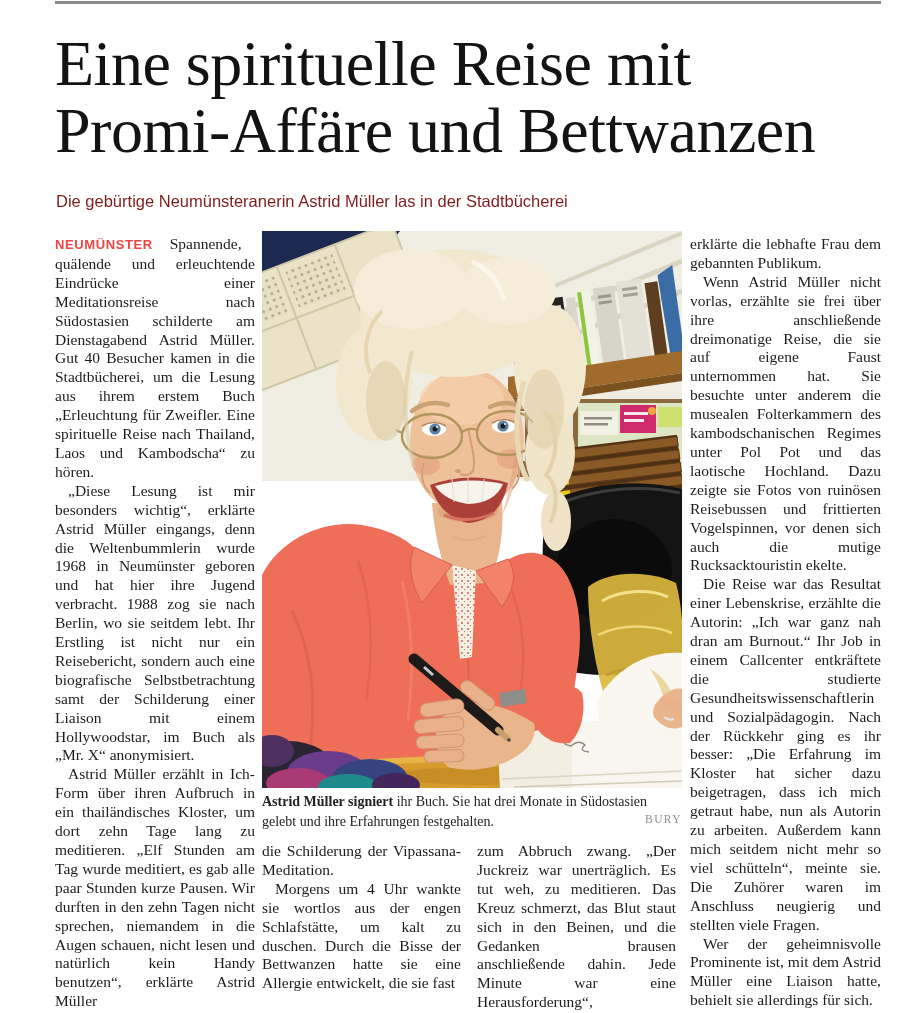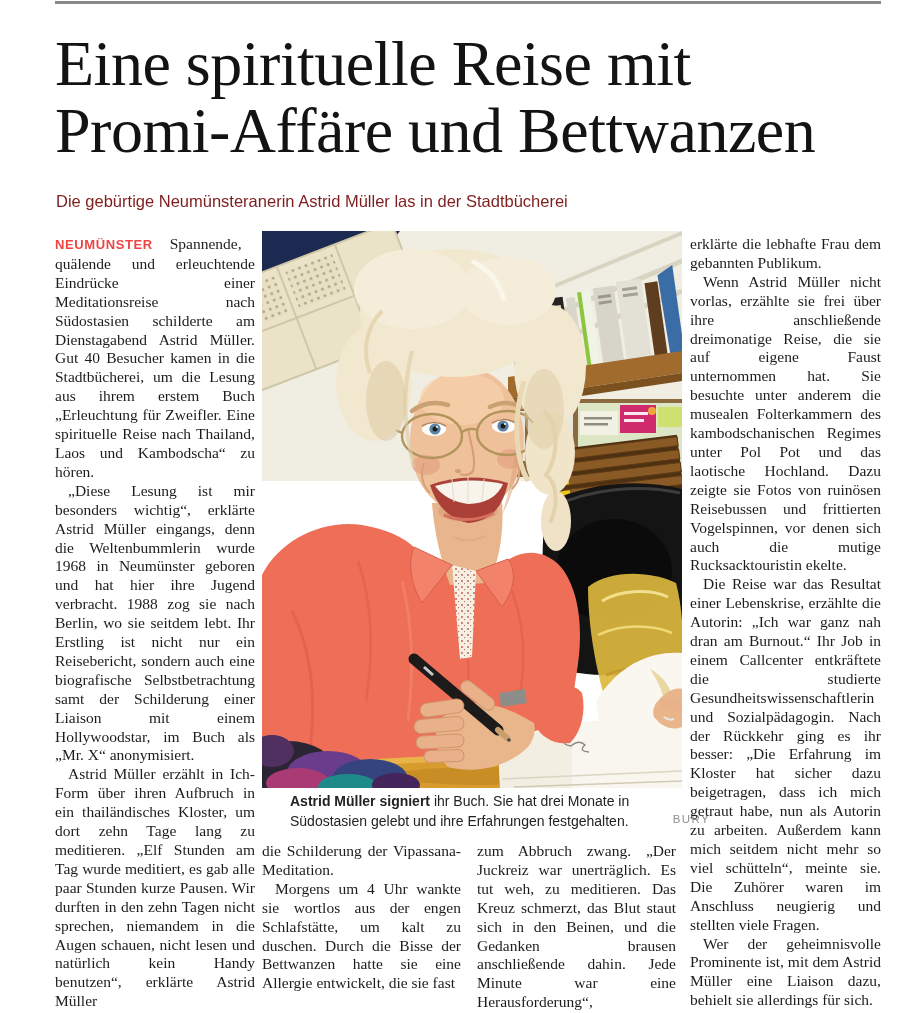--- a/index.html
+++ b/index.html
@@ -29,21 +29,21 @@
   #col4 { left:690px; top:235px; width:191px; height:778px; }
   .dateline {
     font-family:"Liberation Sans", sans-serif; font-weight:700; font-size:13px;
     letter-spacing:0.6px; margin-right:17px; color:#ef4444;
   }
   .byline { text-align:right; font-style:italic; }
   .photo { position:absolute; left:262px; top:231px; width:420px; height:557px; }
   .photo svg { display:block; width:420px; height:557px; }
   .caption {
     position:absolute; left:262px; top:792px; width:420px;
-    font-family:Liberation Sans, sans-serif; font-size:14px; line-height:19.5px; color:#222222;margin-left:28px;
+    font-family:Liberation Serif, serif; font-size:14px; line-height:19.5px; color:#222222;
   }
   .cap-bold { font-weight:700; }
   .credit {
     position:absolute; right:0; bottom:2px;
     font-size:11.5px; letter-spacing:1.4px; color:#8e8e8e;
   }
 </style>
 </head>
 <body>
 
@@ -304,17 +304,17 @@
   </div>
 
   <div class="col" id="col3">
     <p>zum Abbruch zwang. „Der Juckreiz war unerträglich. Es tut weh, zu meditieren. Das Kreuz schmerzt, das Blut staut sich in den Beinen, und die Gedanken brausen anschließende dahin. Jede Minute war eine Herausforderung“,</p>
   </div>
 
   <div class="col" id="col4">
     <p>erklärte die lebhafte Frau dem gebannten Publikum.</p>
     <p class="ind">Wenn Astrid Müller nicht vorlas, erzählte sie frei über ihre anschließende dreimonatige Reise, die sie auf eigene Faust unternommen hat. Sie besuchte unter anderem die musealen Folterkammern des kambodschanischen Regimes unter Pol Pot und das laotische Hochland. Dazu zeigte sie Fotos von ruinösen Reisebussen und frittierten Vogelspinnen, vor denen sich auch die mutige Rucksacktouristin ekelte.</p>
     <p class="ind">Die Reise war das Resultat einer Lebenskrise, erzählte die Autorin: „Ich war ganz nah dran am Burnout.“ Ihr Job in einem Callcenter entkräftete die studierte Gesundheitswissenschaftlerin und Sozialpädagogin. Nach der Rückkehr ging es ihr besser: „Die Erfahrung im Kloster hat sicher dazu beigetragen, dass ich mich getraut habe, nun als Autorin zu arbeiten. Außerdem kann mich seitdem nicht mehr so viel schütteln“, meinte sie. Die Zuhörer waren im Anschluss neugierig und stellten viele Fragen.</p>
-    <p class="ind">Wer der geheimnisvolle Prominente ist, mit dem Astrid Müller eine Liaison dazu, behielt sie allerdings für sich.</p>
+    <p class="ind">Wer der geheimnisvolle Prominente ist, mit dem Astrid Müller eine Liaison hatte, behielt sie allerdings für sich.</p>
     <p class="byline">bry</p>
   </div>
 
 </div>
 
 </body></html>

